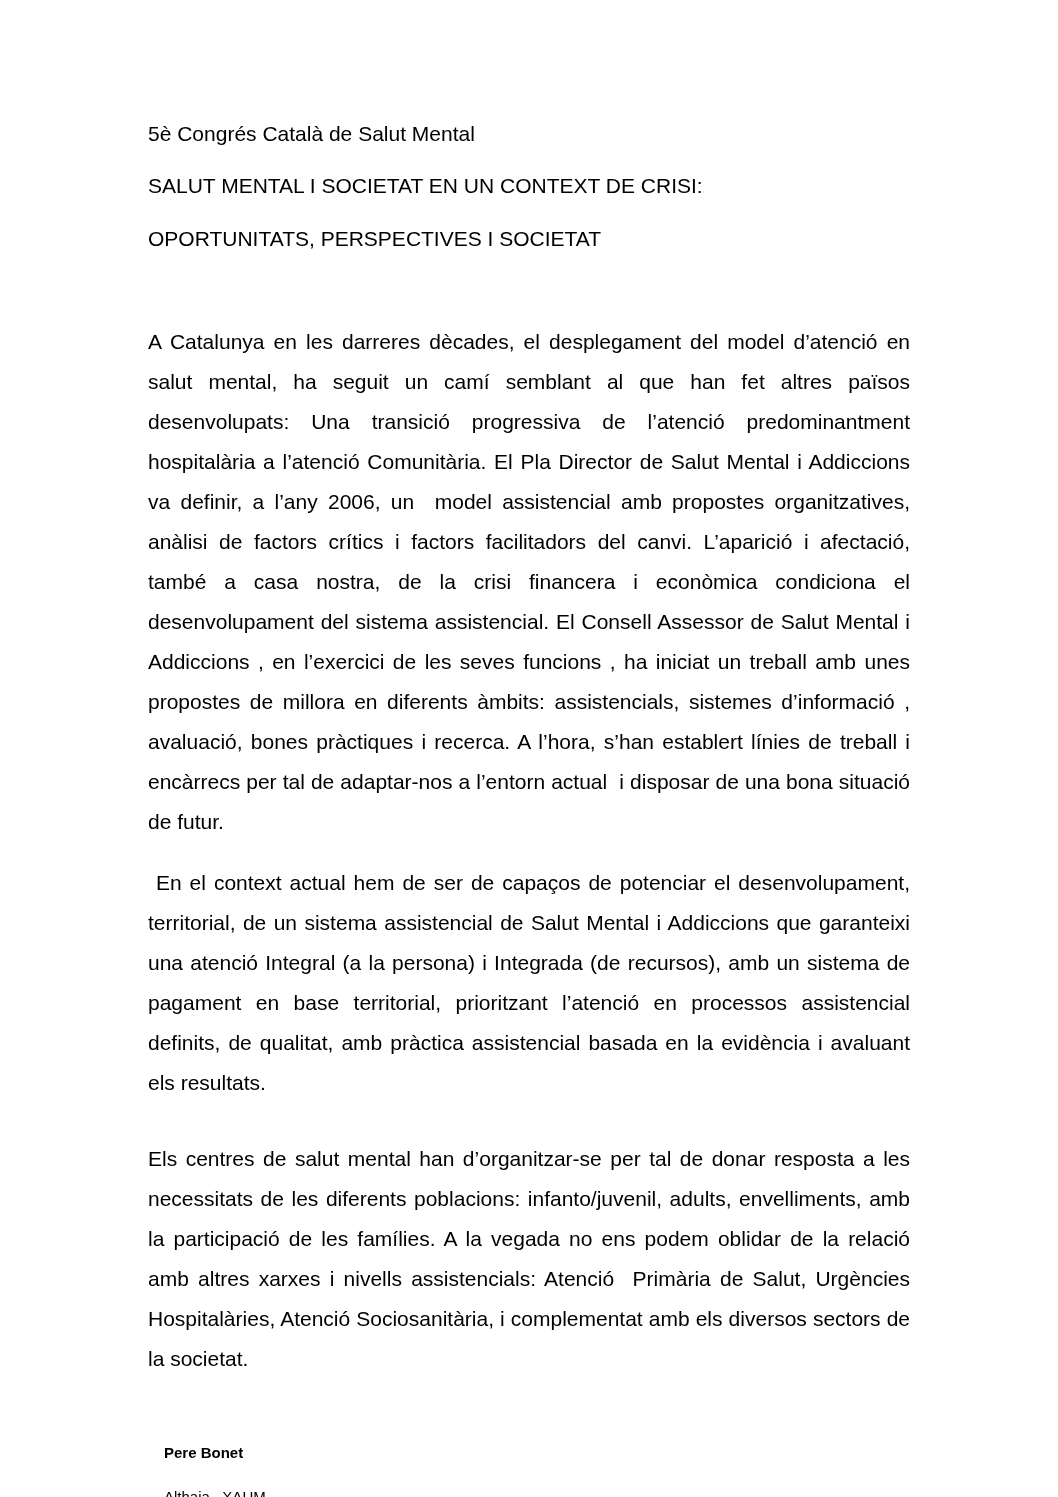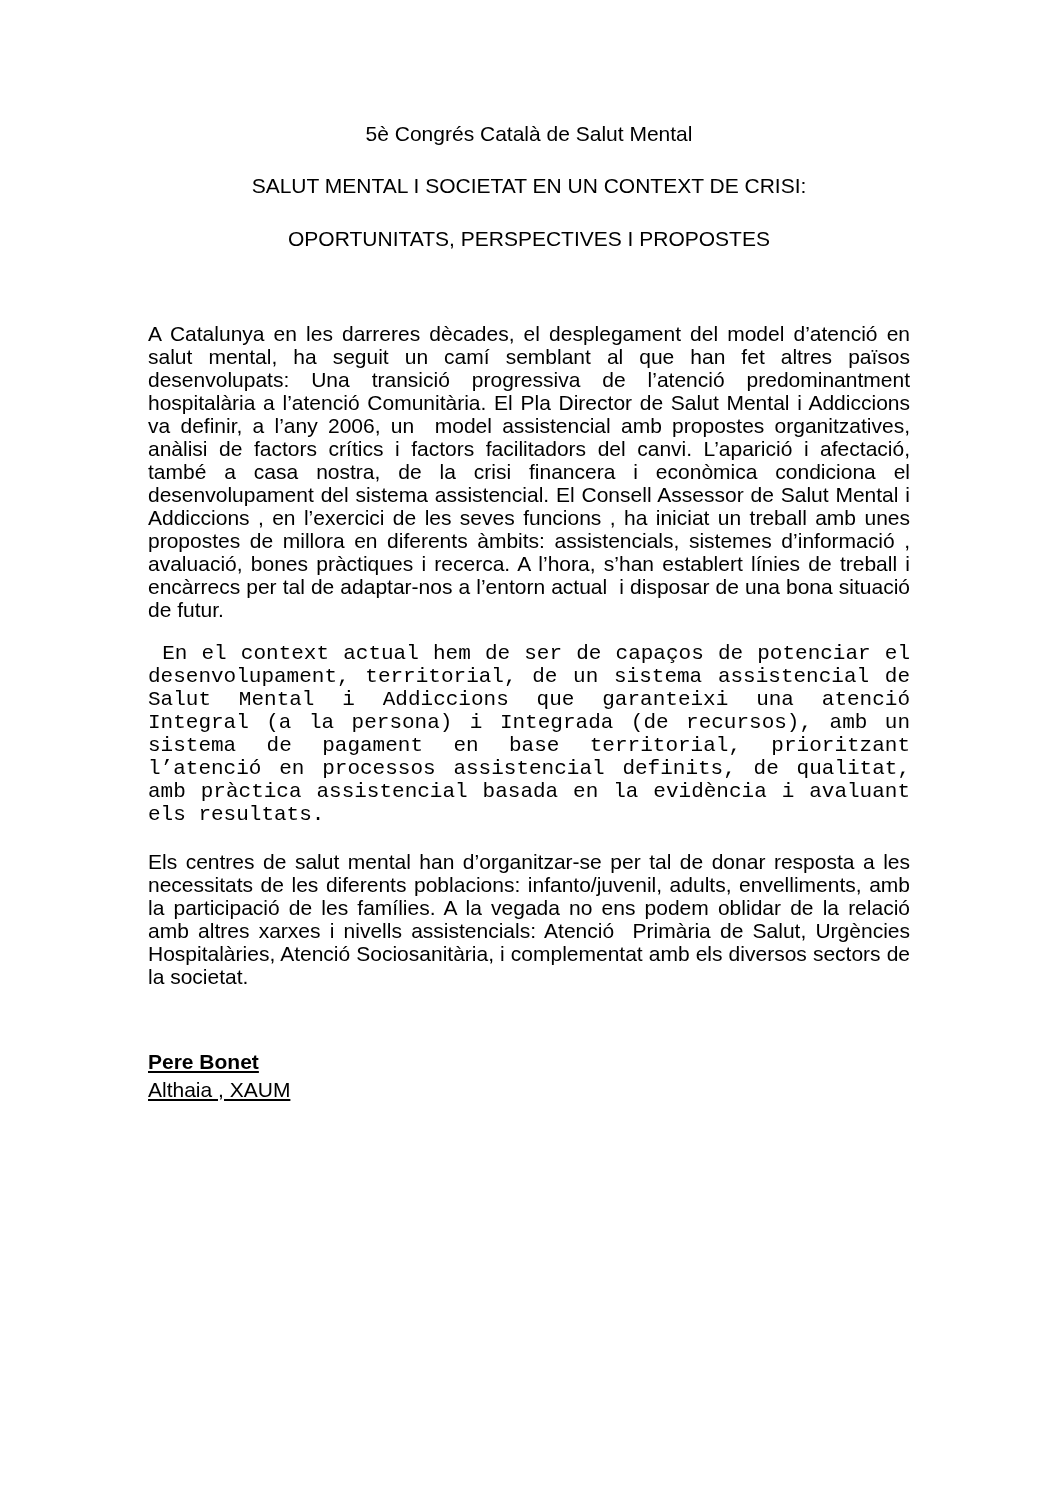--- a/index.html
+++ b/index.html
@@ -22,79 +22,77 @@
     box-sizing: border-box;
     padding: 120px 148px 0 148px;
   }
   .content {
     width: 762px;
   }
   .head-line {
     font-size: 21px;
     line-height: 27px;
     margin: 0 0 26px 0;
-    text-align: center;
+    text-align: left;
     white-space: pre-wrap;
   }
   .head-line.first {
     margin-bottom: 25px;
   }
   .spacer-before-title {
     height: 44px;
   }
   .doc-title {
     font-size: 20.5px;
     line-height: 27px;
     font-weight: bold;
     letter-spacing: 0.1px;
     margin: 0 0 23px 0;
     text-align: left;
     white-space: pre-wrap;
   }
   .body-par {
     font-size: 21px;
-    line-height: 23px;
+    line-height: 40px;
     text-align: justify;
     text-justify: inter-word;
     margin: 0 0 21px 0;
     white-space: pre-wrap;
     hyphens: none;
   }
   .body-par.tight {
-    margin-bottom: 24px;
-    font-family: Liberation Mono, monospace;
+    margin-bottom: 36px;
   }
   .body-par:last-of-type {
     margin-bottom: 11px;
   }
   .sig-block {
     margin-top: 60px;
   }
   .sig-line {
-    font-size: 21px;
+    font-size: 15px;
     line-height: 27.5px;
-    margin: 0;
+    margin: 16px;
     white-space: pre-wrap;
-    text-decoration: underline;
   }
   .sig-line.name {
     font-weight: bold;
   }
 </style>
 </head>
 <body>
 
 <div class="page">
   <div class="content">
 
     <p class="head-line first">5è Congrés Català de Salut Mental</p>
 
     <p class="head-line">SALUT MENTAL I SOCIETAT EN UN CONTEXT DE CRISI:</p>
 
-    <p class="head-line">OPORTUNITATS, PERSPECTIVES I PROPOSTES</p>
+    <p class="head-line">OPORTUNITATS, PERSPECTIVES I SOCIETAT</p>
 
     <div class="spacer-before-title"></div>
 
 
     <p class="body-par">A Catalunya en les darreres dècades, el desplegament del model d’atenció en salut mental, ha seguit un camí semblant al que han fet altres països desenvolupats: Una transició progressiva de l’atenció predominantment hospitalària a l’atenció Comunitària. El Pla Director de Salut Mental i Addiccions va definir, a l’any 2006, un  model assistencial amb propostes organitzatives, anàlisi de factors crítics i factors facilitadors del canvi. L’aparició i afectació, també a casa nostra, de la crisi financera i econòmica condiciona el desenvolupament del sistema assistencial. El Consell Assessor de Salut Mental i Addiccions , en l’exercici de les seves funcions , ha iniciat un treball amb unes propostes de millora en diferents àmbits: assistencials, sistemes d’informació , avaluació, bones pràctiques i recerca. A l’hora, s’han establert línies de treball i encàrrecs per tal de adaptar-nos a l’entorn actual  i disposar de una bona situació de futur.</p>
 
     <p class="body-par tight"> En el context actual hem de ser de capaços de potenciar el desenvolupament, territorial, de un sistema assistencial de Salut Mental i Addiccions que garanteixi una atenció Integral (a la persona) i Integrada (de recursos), amb un sistema de pagament en base territorial, prioritzant l’atenció en processos assistencial definits, de qualitat, amb pràctica assistencial basada en la evidència i avaluant els resultats.</p>
 
     <p class="body-par">Els centres de salut mental han d’organitzar-se per tal de donar resposta a les necessitats de les diferents poblacions: infanto/juvenil, adults, envelliments, amb la participació de les famílies. A la vegada no ens podem oblidar de la relació amb altres xarxes i nivells assistencials: Atenció  Primària de Salut, Urgències Hospitalàries, Atenció Sociosanitària, i complementat amb els diversos sectors de la societat.</p>
 

